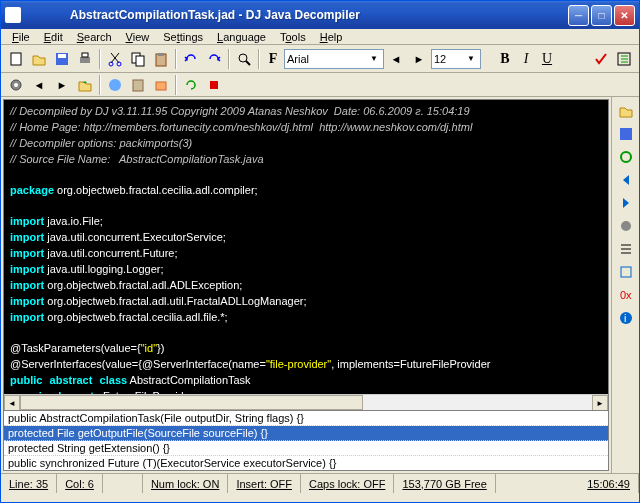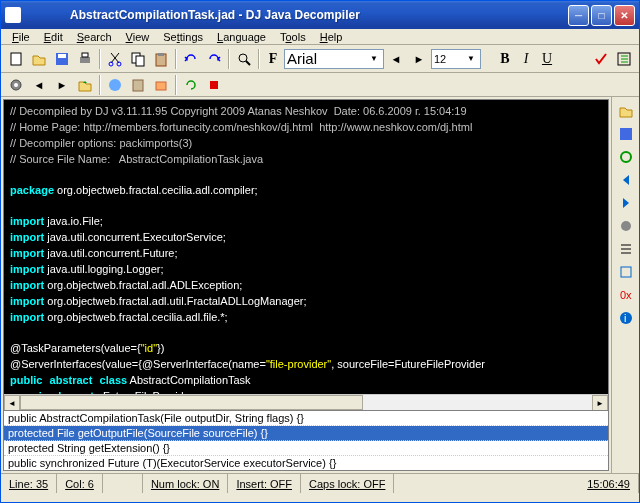--- a/index.html
+++ b/index.html
@@ -10,29 +10,29 @@
 .win-controls { display: flex; gap: 2px; }
 .win-btn { width: 21px; height: 21px; background: linear-gradient(to bottom, #7ba4e8, #3560c0); border: 1px solid #fff; border-radius: 3px; color: white; font-weight: bold; display: flex; align-items: center; justify-content: center; cursor: pointer; font-size: 10px; }
 .win-btn.close { background: linear-gradient(to bottom, #e87b7b, #c03535); }
 .menubar { height: 16px; background: #ece9d8; display: flex; align-items: center; padding: 0 4px; border-bottom: 1px solid #aca899; }
 .menu-item { padding: 2px 7px; cursor: pointer; }
 .menu-underline { text-decoration: underline; }
 .toolbar { height: 28px; background: #ece9d8; display: flex; align-items: center; padding: 2px 4px; border-bottom: 1px solid #aca899; gap: 1px; }
 .tbtn { width: 22px; height: 22px; display: flex; align-items: center; justify-content: center; cursor: pointer; border: 1px solid transparent; }
 .tsep { width: 2px; height: 20px; border-left: 1px solid #aca899; border-right: 1px solid #fff; margin: 0 2px; }
 .font-select { height: 20px; border: 1px solid #7f9db9; background: white; padding: 0 2px; display: flex; align-items: center; }
-.font-name { width: 80px; font-size: 15px; }
+.font-name { width: 80px; font-size: 11px; }
 .font-size { width: 30px; font-size: 11px; }
 .dropdown-arrow { width: 14px; color: #000; font-size: 8px; text-align: center; }
 .fmt-btn { width: 20px; height: 20px; display: flex; align-items: center; justify-content: center; cursor: pointer; font-family: 'Times New Roman', serif; font-size: 14px; }
 .toolbar2 { height: 24px; background: #ece9d8; display: flex; align-items: center; padding: 2px 4px; border-bottom: 1px solid #aca899; gap: 1px; }
 .main-area { height: 376px; display: flex; background: #ece9d8; }
 .editor-wrap { flex: 1; display: flex; flex-direction: column; margin: 2px; border: 1px solid #808080; }
 .editor { flex: 1; background: #000; color: #fff; font-family: 'Courier New', monospace; font-size: 12px; padding: 4px 6px; overflow: hidden; line-height: 15px; white-space: pre; }
-.comment { color: #c0c0c0; }
+.comment { color: #c0c0c0; font-style: italic; }
 .kw { color: #00ffff; font-weight: bold; }
 .str { color: #ffff00; }
 .ann { color: #ffffff; }
 .bottom-list { height: 60px; background: #fff; border-top: 1px solid #808080; overflow: hidden; font-family: Arial, sans-serif; font-size: 10px; }
 .bl-row { padding: 1px 4px; border-bottom: 1px dotted #ccc; white-space: nowrap; }
 .bl-row.sel { background: #316ac5; color: white; }
 .side-toolbar { width: 28px; background: #ece9d8; display: flex; flex-direction: column; align-items: center; padding: 4px 0; gap: 3px; border-left: 1px solid #aca899; }
 .side-btn { width: 20px; height: 20px; display: flex; align-items: center; justify-content: center; cursor: pointer; }
 .statusbar { height: 20px; background: #ece9d8; display: flex; align-items: center; border-top: 1px solid #aca899; font-size: 11px; }
 .status-cell { padding: 0 8px; border-right: 1px solid #aca899; height: 100%; display: flex; align-items: center; text-decoration: underline; }
@@ -215,21 +215,21 @@
 
 <span class="kw">import</span><span> java.io.File;</span>
 <span class="kw">import</span><span> java.util.concurrent.ExecutorService;</span>
 <span class="kw">import</span><span> java.util.concurrent.Future;</span>
 <span class="kw">import</span><span> java.util.logging.Logger;</span>
 <span class="kw">import</span><span> org.objectweb.fractal.adl.ADLException;</span>
 <span class="kw">import</span><span> org.objectweb.fractal.adl.util.FractalADLLogManager;</span>
 <span class="kw">import</span><span> org.objectweb.fractal.cecilia.adl.file.*;</span>
 
 <span class="ann">@TaskParameters(value={</span><span class="str">"id"</span><span class="ann">})</span>
-<span class="ann">@ServerInterfaces(value={@ServerInterface(name=</span><span class="str">"file-provider"</span><span class="ann">, sourceFile=FutureFileProvider</span>
+<span class="ann">@ServerInterfaces(value={@ServerInterface(name=</span><span class="str">"file-provider"</span><span class="ann">, implements=FutureFileProvider</span>
 <span class="kw">public</span> <span class="kw">abstract</span> <span class="kw">class</span><span> AbstractCompilationTask</span>
     <span class="kw">implements</span><span> FutureFileProvider</span>
 </div>
     <div class="scrollbar-h">
       <div class="sb-arrow">◄</div>
       <div class="sb-track">
           <div class="sb-thumb"></div>
         </div>
       <div class="sb-arrow">►</div>
     </div>
@@ -297,14 +297,15 @@
   </div>
 </div>
 
 <div class="statusbar">
   <div class="status-cell">Line:  35</div>
   <div class="status-cell">Col:  6</div>
   <div class="status-cell" style="width:40px"></div>
   <div class="status-cell">Num lock:  ON</div>
   <div class="status-cell">Insert:  OFF</div>
   <div class="status-cell">Caps lock:  OFF</div>
+  <div class="status-cell">153,770 GB Free</div>
   <div class="status-cell flex">15:06:49</div>
 </div>
 
 </body></html>

